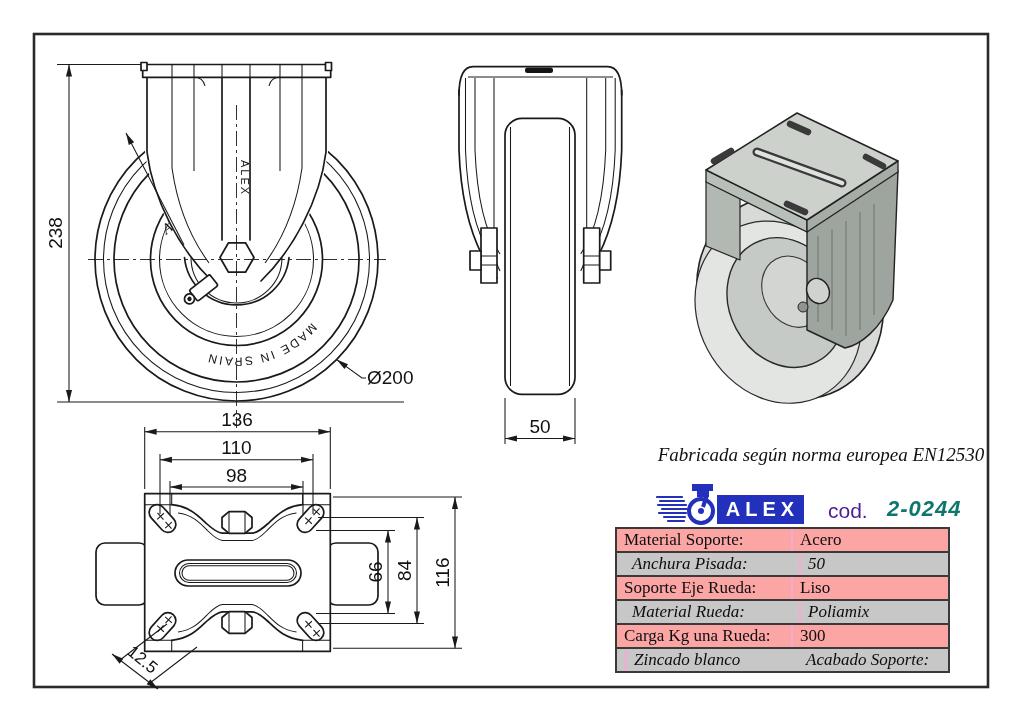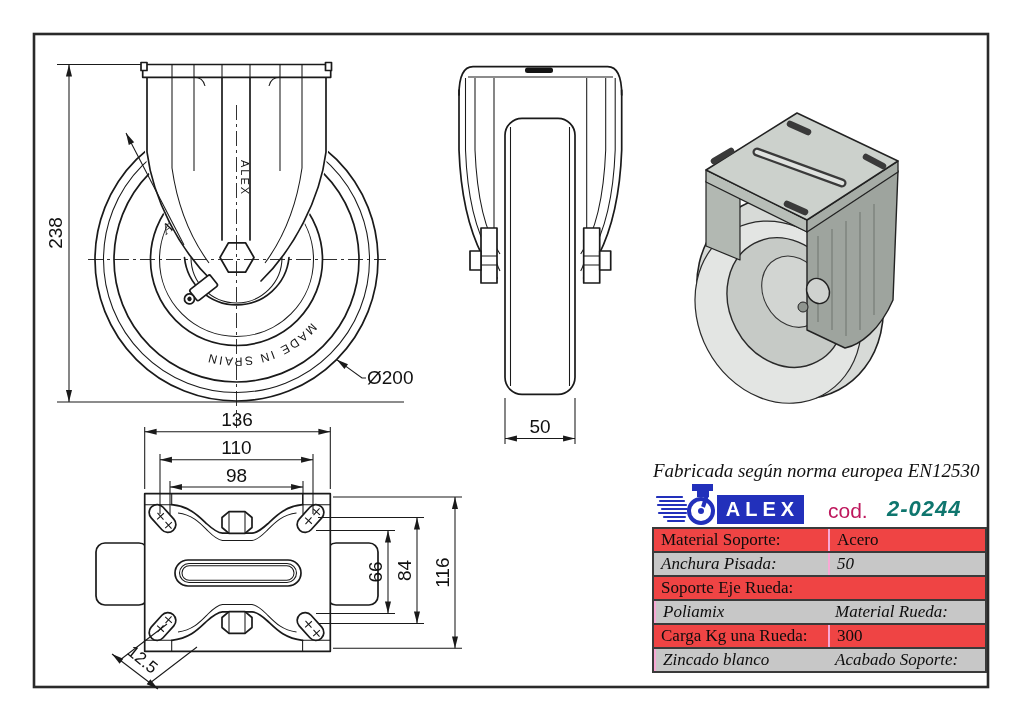--- a/index.html
+++ b/index.html
@@ -10,34 +10,34 @@
   .objf{stroke:#1a1a1a;stroke-width:1.7;fill:#ffffff;stroke-linejoin:round;}
   .thin{stroke:#1a1a1a;stroke-width:1.05;fill:none;}
   .diml{stroke:#1a1a1a;stroke-width:1.05;fill:none;}
   .cl{stroke:#1a1a1a;stroke-width:0.9;fill:none;stroke-dasharray:15 4 3 4;}
   .mask{fill:#ffffff;stroke:none;}
   .dimt{font:17px "Liberation Sans",sans-serif;fill:#111;}
   .dimt2{font:19px "Liberation Sans",sans-serif;fill:#111;}
   .small{font:12px "Liberation Sans",sans-serif;fill:#111;letter-spacing:2px;}
   .vbrand{font:11px "Liberation Sans",sans-serif;fill:#111;letter-spacing:2px;}
   .secA{font:italic 15px "Liberation Serif",serif;fill:#111;}
-  .note{position:absolute;left:653px;top:460px;width:336px;
-        font:italic 19px "Liberation Serif",serif;color:#111;white-space:nowrap;}
+  .note{position:absolute;left:653px;top:444px;width:336px;
+        font:italic 19px "Liberation Serif",serif;color:#111;white-space:nowrap;text-align:center;}
   .logo-row{position:absolute;left:656px;top:481px;width:330px;height:46px;}
   .alex-box{position:absolute;left:61px;top:14px;width:87px;height:29px;background:#2230bb;
             display:flex;align-items:center;justify-content:center;}
   .alex-box span{color:#fff;font:bold 20px "Liberation Sans",sans-serif;letter-spacing:5px;padding-left:4px;}
-  .cod-label{position:absolute;left:172px;top:18px;font:21px "Liberation Sans",sans-serif;color:#be185d;}
+  .cod-label{position:absolute;left:172px;top:18px;font:21px "Liberation Sans",sans-serif;color:#4c1d95;}
   .cod-value{position:absolute;left:231px;top:15px;font:italic bold 22px "Liberation Sans",sans-serif;color:#0f766e;letter-spacing:1px;}
-  .spec{position:absolute;left:652px;top:527px;width:331px;border:2px solid #3a3a3a;background:#ef4444;}
+  .spec{position:absolute;left:615px;top:527px;width:331px;border:2px solid #3a3a3a;background:#fca5a5;}
   .spec .row{display:grid;grid-template-columns:174px 1fr;height:22px;border-bottom:2px solid #3a3a3a;}
   .spec .row:last-child{border-bottom:none;}
   .spec .cell{font:17px "Liberation Serif",serif;color:#0d0d0d;padding:1px 0 0 7px;overflow:hidden;white-space:nowrap;}
   .spec .cell.val{border-left:2px solid #f9a8d4;}
-  .spec .row.alt{background:#c7c7c7;}
+  .spec .row.alt{background:#c7c7c7;padding-left:8px;}
   .spec .row.alt .cell{font-style:italic;}
 </style>
 </head>
 <body>
 
 <div id="stage">
 
 <svg width="1024" height="723" viewBox="0 0 1024 723">
   <defs>
     <marker id="ma" viewBox="0 0 12 8" refX="11.5" refY="4" markerWidth="13" markerHeight="9" orient="auto-start-reverse" markerUnits="userSpaceOnUse">
@@ -262,24 +262,25 @@
   <div class="row">
     <div class="cell">Material Soporte:</div>
     <div class="cell val">Acero</div>
   </div>
   <div class="row alt">
     <div class="cell">Anchura Pisada:</div>
     <div class="cell val">50</div>
   </div>
   <div class="row">
     <div class="cell">Soporte Eje Rueda:</div>
+    <div class="cell val">Liso</div>
   </div>
   <div class="row alt">
+    <div class="cell">Material Rueda:</div>
     <div class="cell val">Poliamix</div>
-    <div class="cell">Material Rueda:</div>
   </div>
   <div class="row">
     <div class="cell">Carga Kg una Rueda:</div>
     <div class="cell val">300</div>
   </div>
   <div class="row alt">
     <div class="cell val">Zincado blanco</div>
     <div class="cell">Acabado Soporte:</div>
   </div>
 </div>

